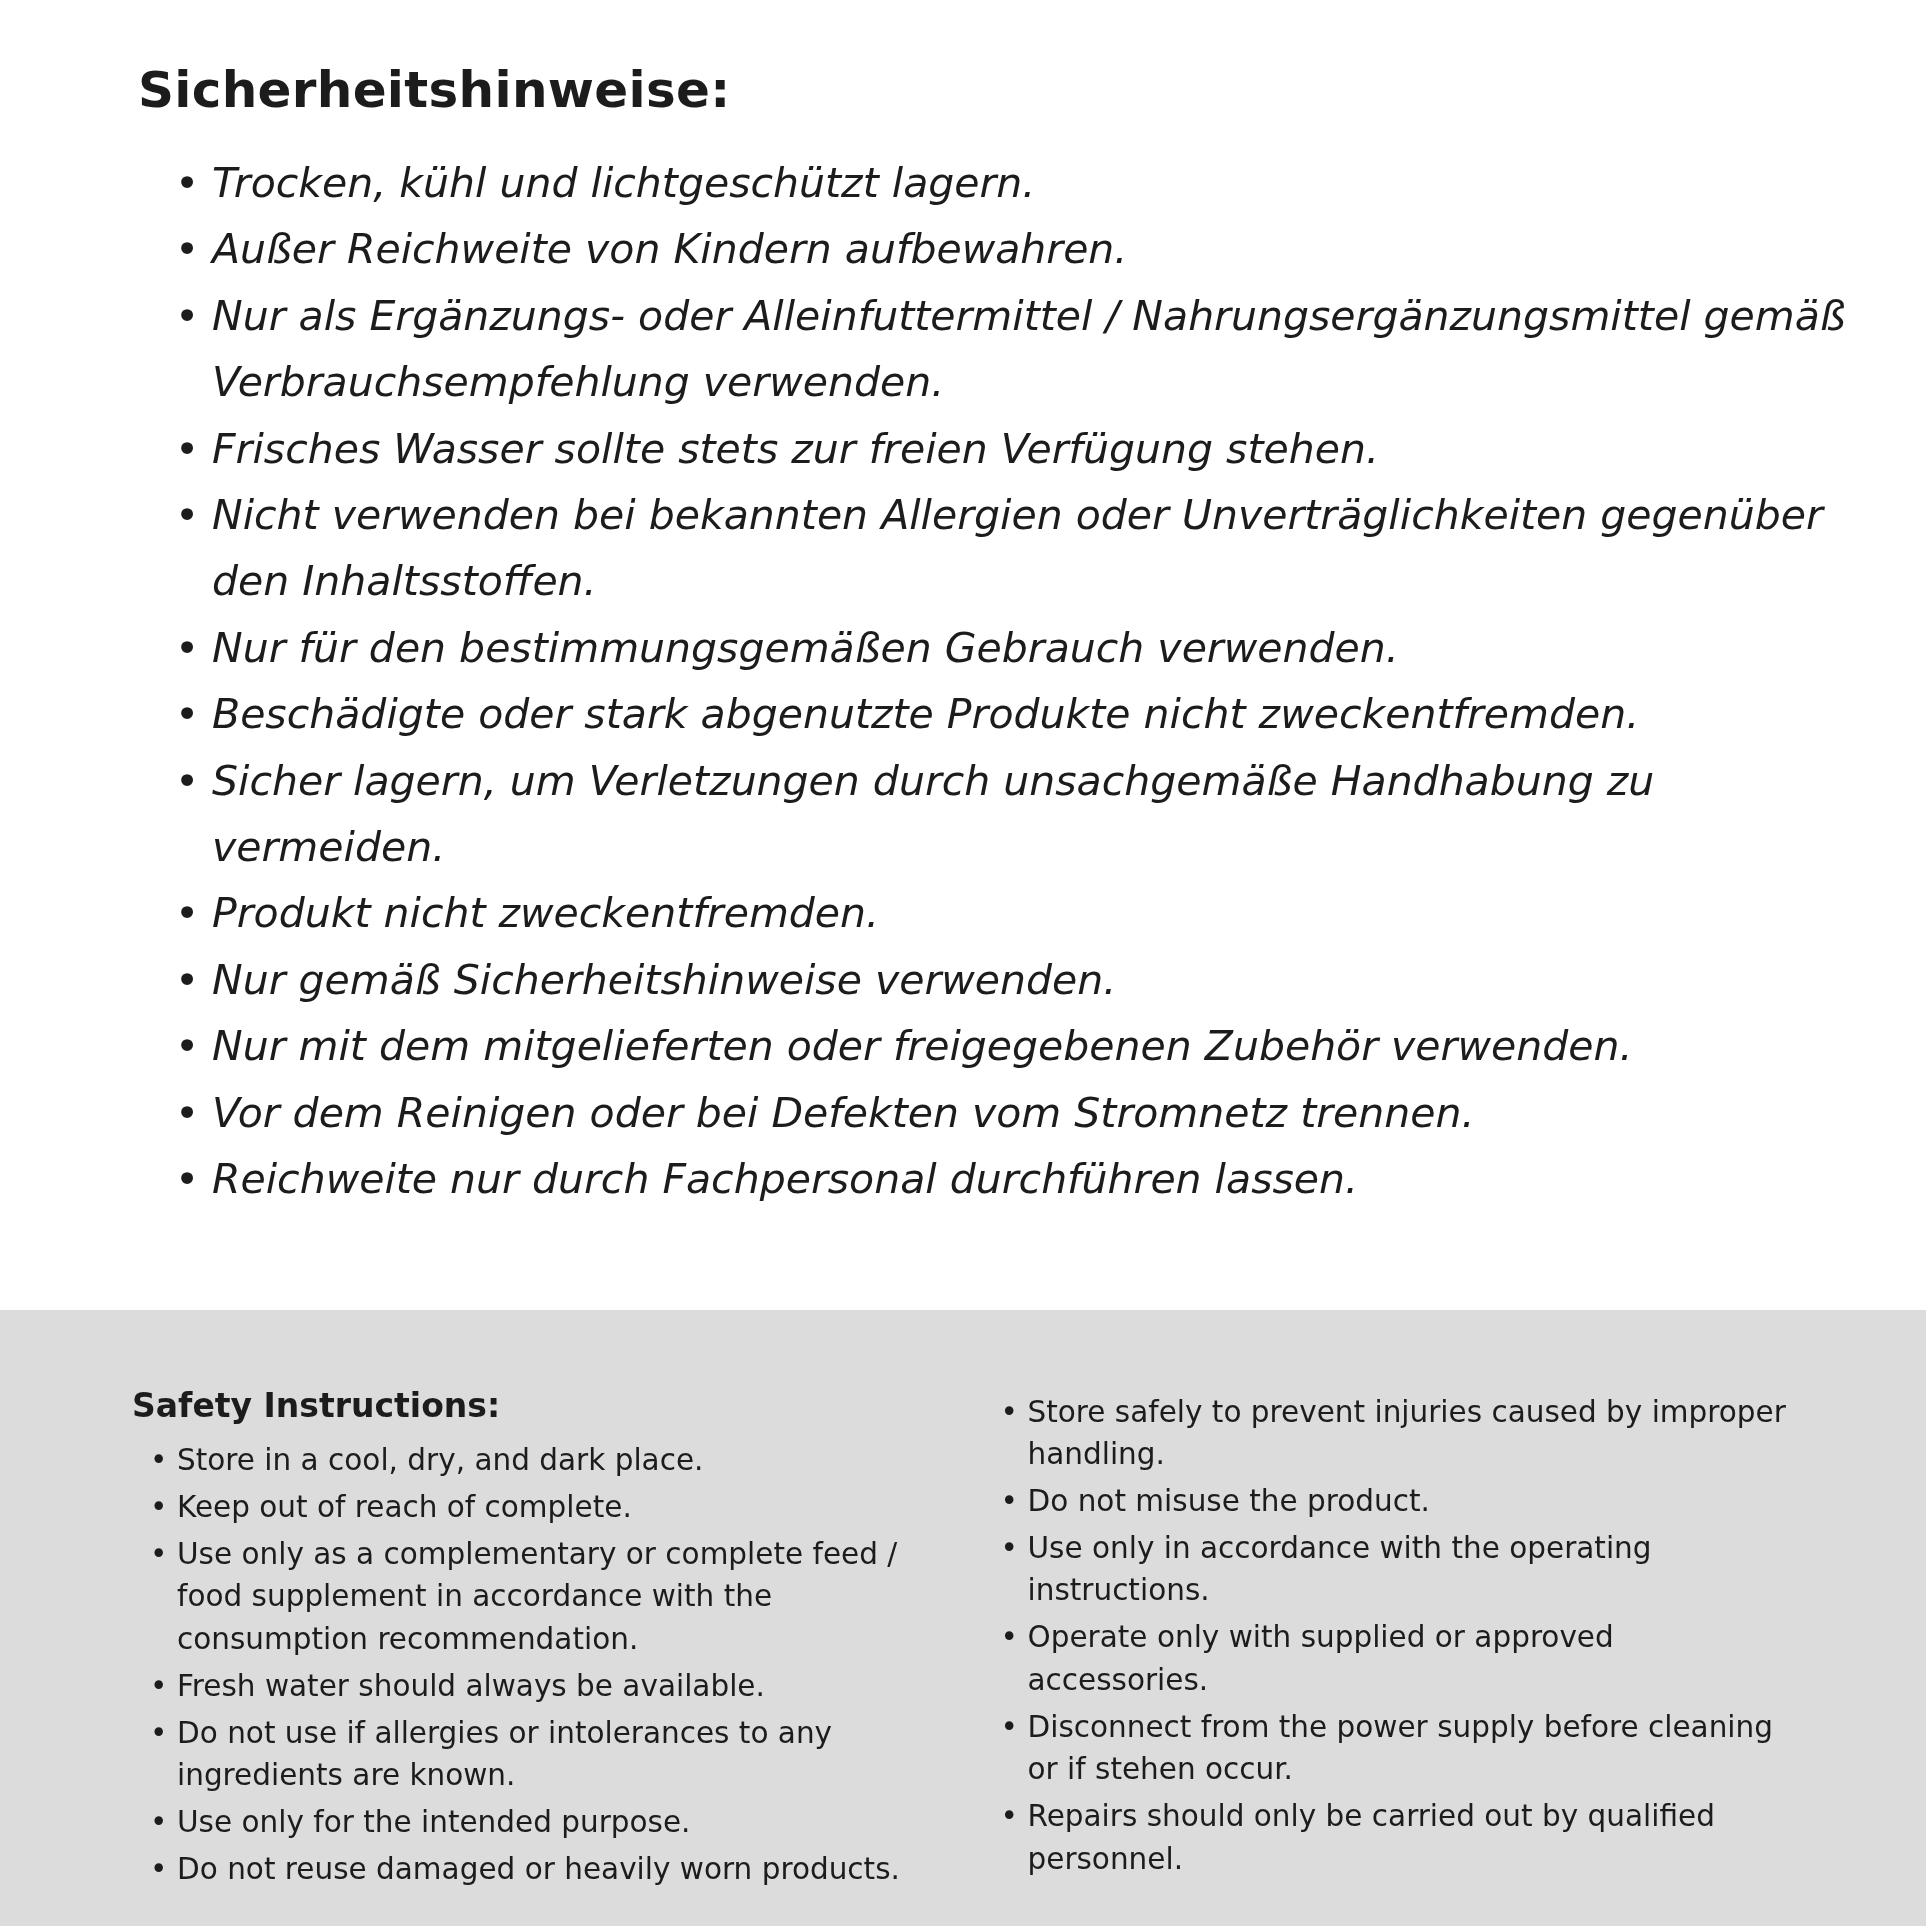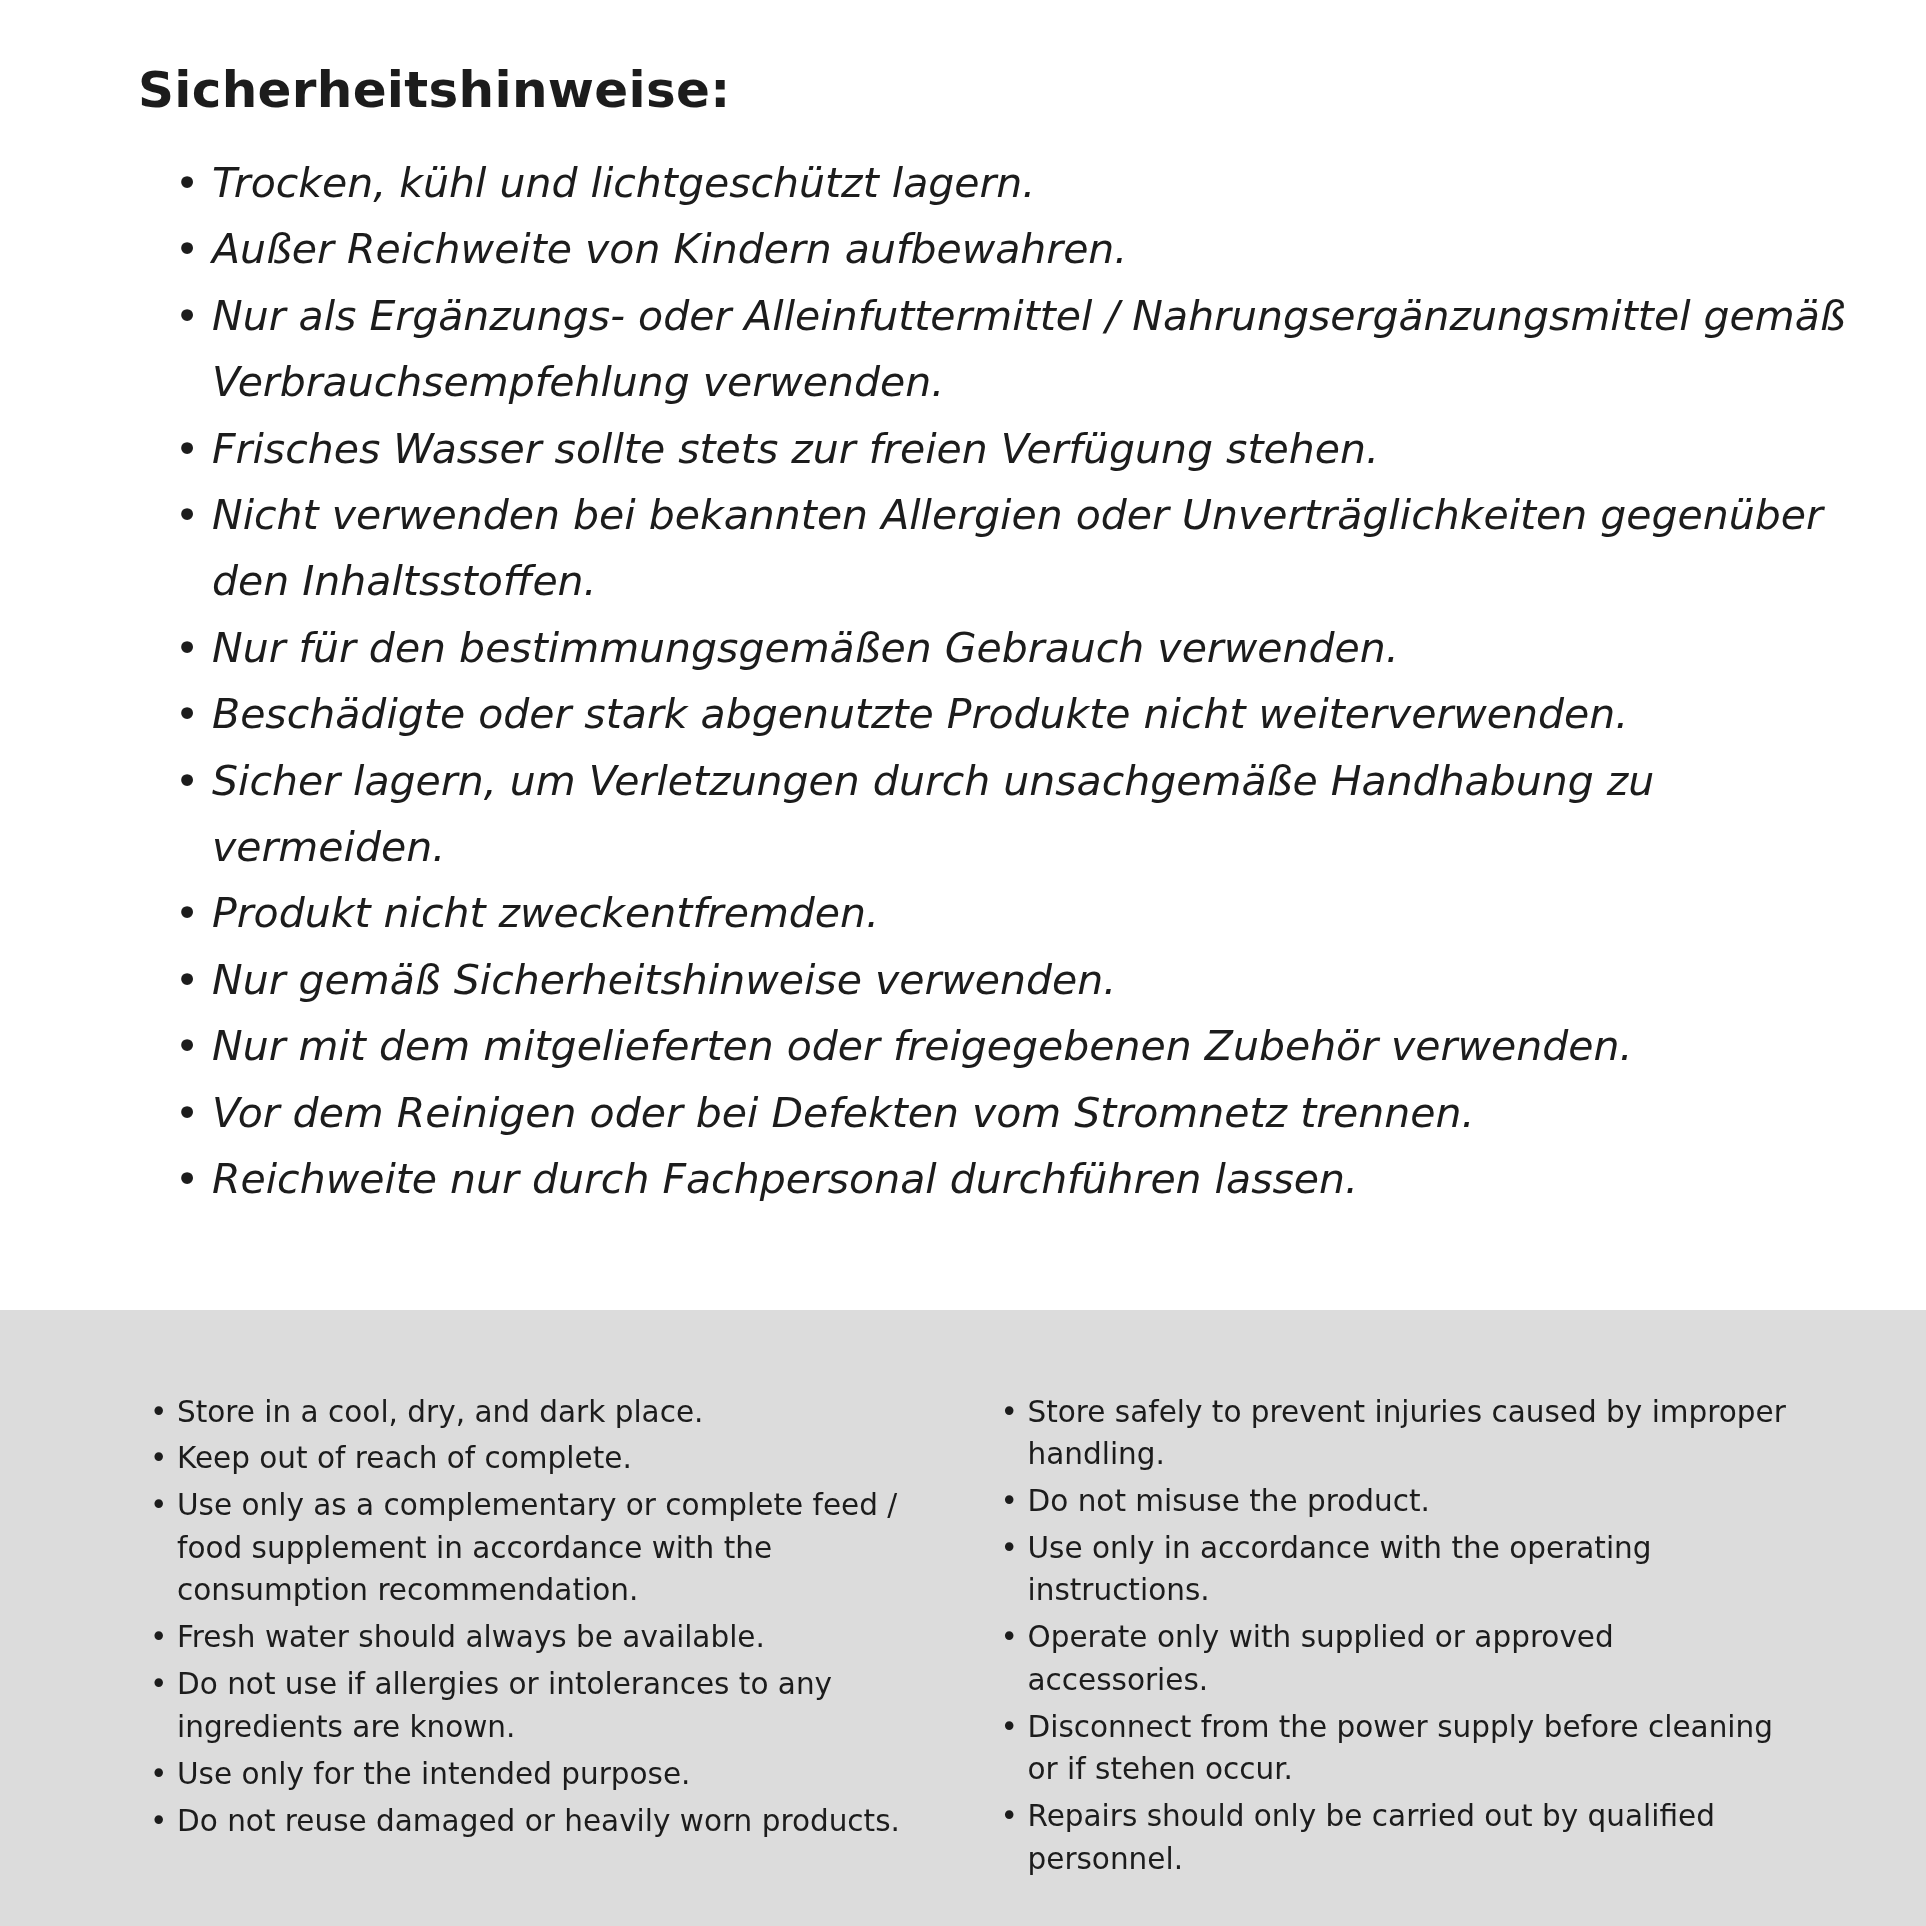--- a/index.html
+++ b/index.html
@@ -113,21 +113,21 @@
       <div class="g-item">
           <span class="bullet">•</span>
           <span class="txt">Nicht verwenden bei bekannten Allergien oder Unverträglichkeiten gegenüber den Inhaltsstoffen.</span>
         </div>
       <div class="g-item">
           <span class="bullet">•</span>
           <span class="txt">Nur für den bestimmungsgemäßen Gebrauch verwenden.</span>
         </div>
       <div class="g-item">
           <span class="bullet">•</span>
-          <span class="txt">Beschädigte oder stark abgenutzte Produkte nicht weiterverwenden.</span>
+          <span class="txt">Beschädigte oder stark abgenutzte Produkte nicht zweckentfremden.</span>
         </div>
       <div class="g-item">
           <span class="bullet">•</span>
           <span class="txt">Sicher lagern, um Verletzungen durch unsachgemäße Handhabung zu vermeiden.</span>
         </div>
       <div class="g-item">
           <span class="bullet">•</span>
           <span class="txt">Produkt nicht zweckentfremden.</span>
         </div>
       <div class="g-item">
@@ -145,20 +145,21 @@
       <div class="g-item">
           <span class="bullet">•</span>
           <span class="txt">Reichweite nur durch Fachpersonal durchführen lassen.</span>
         </div>
     </div>
   </section>
 
   <section class="english-section">
 
     <div class="english-col left">
+      <h2 class="english-title">Safety Instructions:</h2>
       <div class="english-list">
         <div class="e-item">
             <span class="bullet">•</span>
             <span class="txt">Store in a cool, dry, and dark place.</span>
           </div>
         <div class="e-item">
             <span class="bullet">•</span>
             <span class="txt">Keep out of reach of complete.</span>
           </div>
         <div class="e-item">

